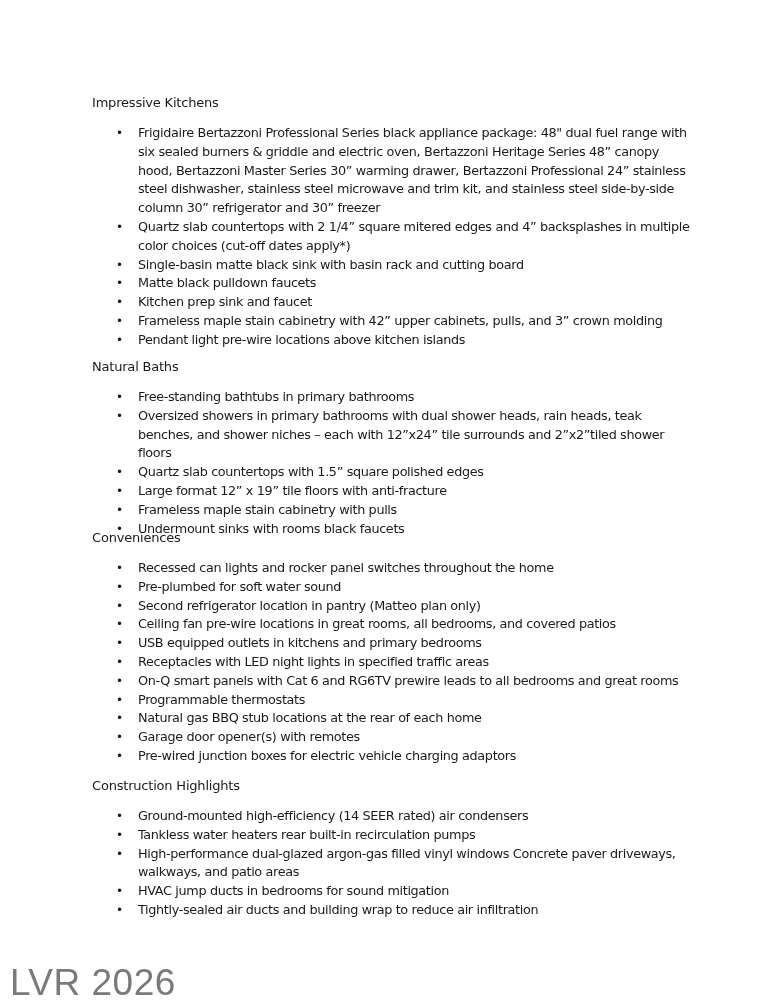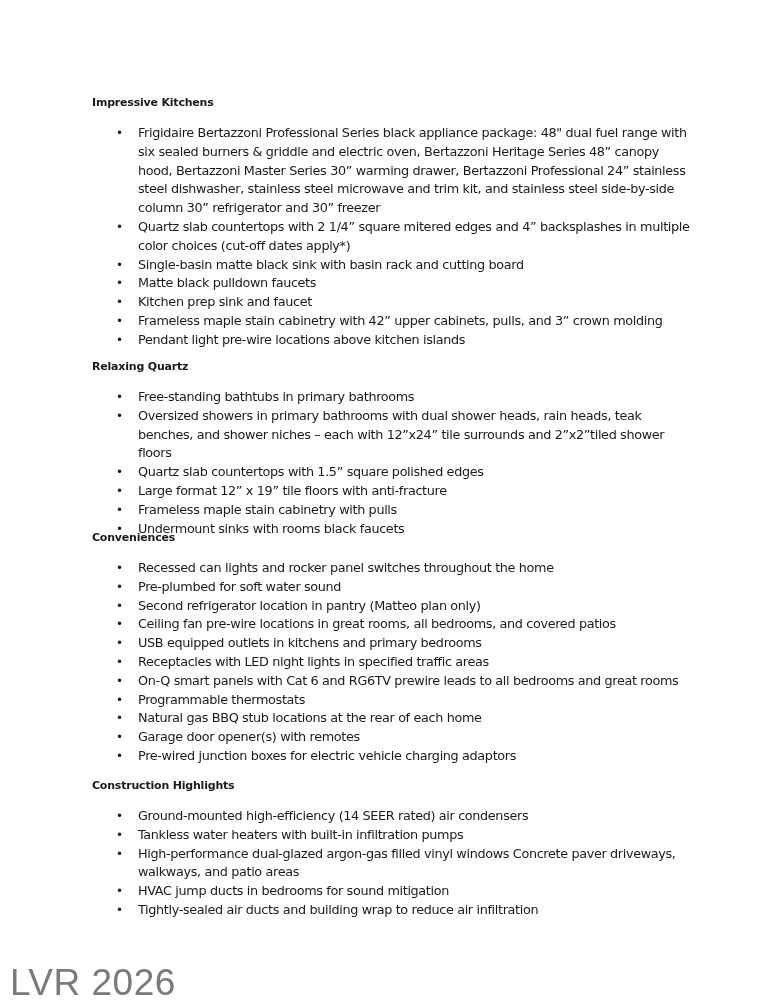--- a/index.html
+++ b/index.html
@@ -3,21 +3,21 @@
 <meta charset="utf-8">
 <style>
   html, body { margin: 0; padding: 0; background: #ffffff; }
   body {
     width: 779px; height: 1008px; position: relative; overflow: hidden;
     font-family: "DejaVu Sans", sans-serif; color: #1a1a1a;
   }
   .page { position: absolute; left: 0; top: 0; width: 779px; height: 1008px; }
   .section { position: absolute; left: 92px; width: 610px; }
   .heading {
-    font-size: 11px; line-height: 20px; margin: 0; font-weight: bold;
+    font-size: 13px; line-height: 20px; margin: 0; font-weight: normal;
     letter-spacing: -0.2px; color: #1a1a1a;
   }
   ul.items { list-style: none; margin: 0; padding: 0; position: absolute; left: 0; width: 600px; }
   ul.items li {
     position: relative; padding-left: 46px;
     font-size: 12.8px; line-height: 18.8px; letter-spacing: -0.35px; color: #1a1a1a;
   }
   ul.items li .bullet {
     position: absolute; left: 24px; top: 0; font-size: 12px; line-height: 18.8px;
   }
@@ -39,21 +39,21 @@
       <li><span class="bullet">•</span><span>Quartz slab countertops with 2 1/4” square mitered edges and 4” backsplashes in multiple color choices (cut-off dates apply*)</span></li>
       <li><span class="bullet">•</span><span>Single-basin matte black sink with basin rack and cutting board</span></li>
       <li><span class="bullet">•</span><span>Matte black pulldown faucets</span></li>
       <li><span class="bullet">•</span><span>Kitchen prep sink and faucet</span></li>
       <li><span class="bullet">•</span><span>Frameless maple stain cabinetry with 42” upper cabinets, pulls, and 3” crown molding</span></li>
       <li><span class="bullet">•</span><span>Pendant light pre-wire locations above kitchen islands</span></li>
     </ul>
   </div>
 
   <div class="section" style="top:357px;">
-    <h2 class="heading">Relaxing Quartz</h2>
+    <h2 class="heading">Natural Baths</h2>
     <ul class="items" style="top:31px;">
       <li><span class="bullet">•</span><span>Free-standing bathtubs in primary bathrooms</span></li>
       <li><span class="bullet">•</span><span>Oversized showers in primary bathrooms with dual shower heads, rain heads, teak benches, and shower niches – each with 12”x24” tile surrounds and 2”x2”tiled shower floors</span></li>
       <li><span class="bullet">•</span><span>Quartz slab countertops with 1.5” square polished edges</span></li>
       <li><span class="bullet">•</span><span>Large format 12” x 19” tile floors with anti-fracture</span></li>
       <li><span class="bullet">•</span><span>Frameless maple stain cabinetry with pulls</span></li>
       <li><span class="bullet">•</span><span>Undermount sinks with rooms black faucets</span></li>
     </ul>
   </div>
 
@@ -71,21 +71,21 @@
       <li><span class="bullet">•</span><span>Natural gas BBQ stub locations at the rear of each home</span></li>
       <li><span class="bullet">•</span><span>Garage door opener(s) with remotes</span></li>
       <li><span class="bullet">•</span><span>Pre-wired junction boxes for electric vehicle charging adaptors</span></li>
     </ul>
   </div>
 
   <div class="section" style="top:776px;">
     <h2 class="heading">Construction Highlights</h2>
     <ul class="items" style="top:31px;">
       <li><span class="bullet">•</span><span>Ground-mounted high-efficiency (14 SEER rated) air condensers</span></li>
-      <li><span class="bullet">•</span><span>Tankless water heaters with built-in infiltration pumps</span></li>
+      <li><span class="bullet">•</span><span>Tankless water heaters rear built-in recirculation pumps</span></li>
       <li><span class="bullet">•</span><span>High-performance dual-glazed argon-gas filled vinyl windows Concrete paver driveways, walkways, and patio areas</span></li>
       <li><span class="bullet">•</span><span>HVAC jump ducts in bedrooms for sound mitigation</span></li>
       <li><span class="bullet">•</span><span>Tightly-sealed air ducts and building wrap to reduce air infiltration</span></li>
     </ul>
   </div>
 
   <div class="watermark">LVR 2026</div>
 </div>
 
 </body></html>

